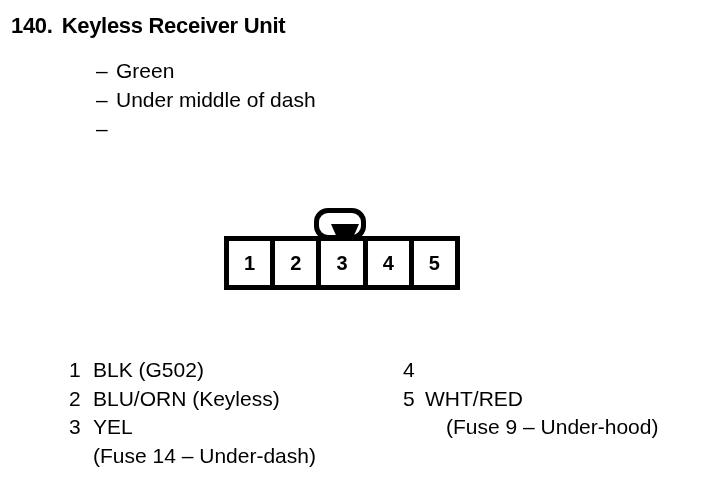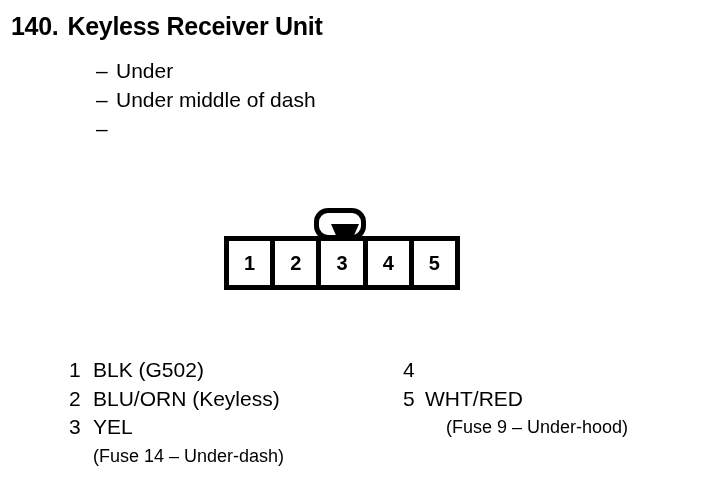--- a/index.html
+++ b/index.html
@@ -15,21 +15,21 @@
     font-family: "Liberation Sans", sans-serif;
     color: #000000;
     -webkit-font-smoothing: none;
   }
 
   
   #page-title {
     position: absolute;
     left: 11px;
     top: 8px;
-    font-size: 25px;
+    font-size: 22px;
     font-weight: bold;
     letter-spacing: -0.3px;
     line-height: 36px;
     white-space: nowrap;
   }
   #page-title .num {
     margin-right: 9px;
   }
 
   
@@ -126,38 +126,38 @@
     width: 24px;
   }
   #legend-right .legend-row .pin {
     flex: 0 0 22px;
     width: 22px;
   }
   .legend-row .wire {
     flex: 1 1 auto;
   }
   .legend-sub {
-    font-size: 18px;
+    font-size: 21px;
     line-height: 28.5px;
     white-space: nowrap;
   }
   #legend-left .legend-sub  { padding-left: 24px; }
   #legend-right .legend-sub { padding-left: 43px; }
 </style>
 </head>
 <body>
 
 <div id="page-title">
   <span class="num">140.</span><span>Keyless Receiver Unit</span>
 </div>
 
 <div id="description-list">
   <div class="desc-row">
     <span class="dash">–</span>
-    <span>Under</span>
+    <span>Green</span>
   </div>
   <div class="desc-row">
     <span class="dash">–</span>
     <span>Under middle of dash</span>
   </div>
   <div class="desc-row">
     <span class="dash">–</span>
   </div>
 </div>
 

